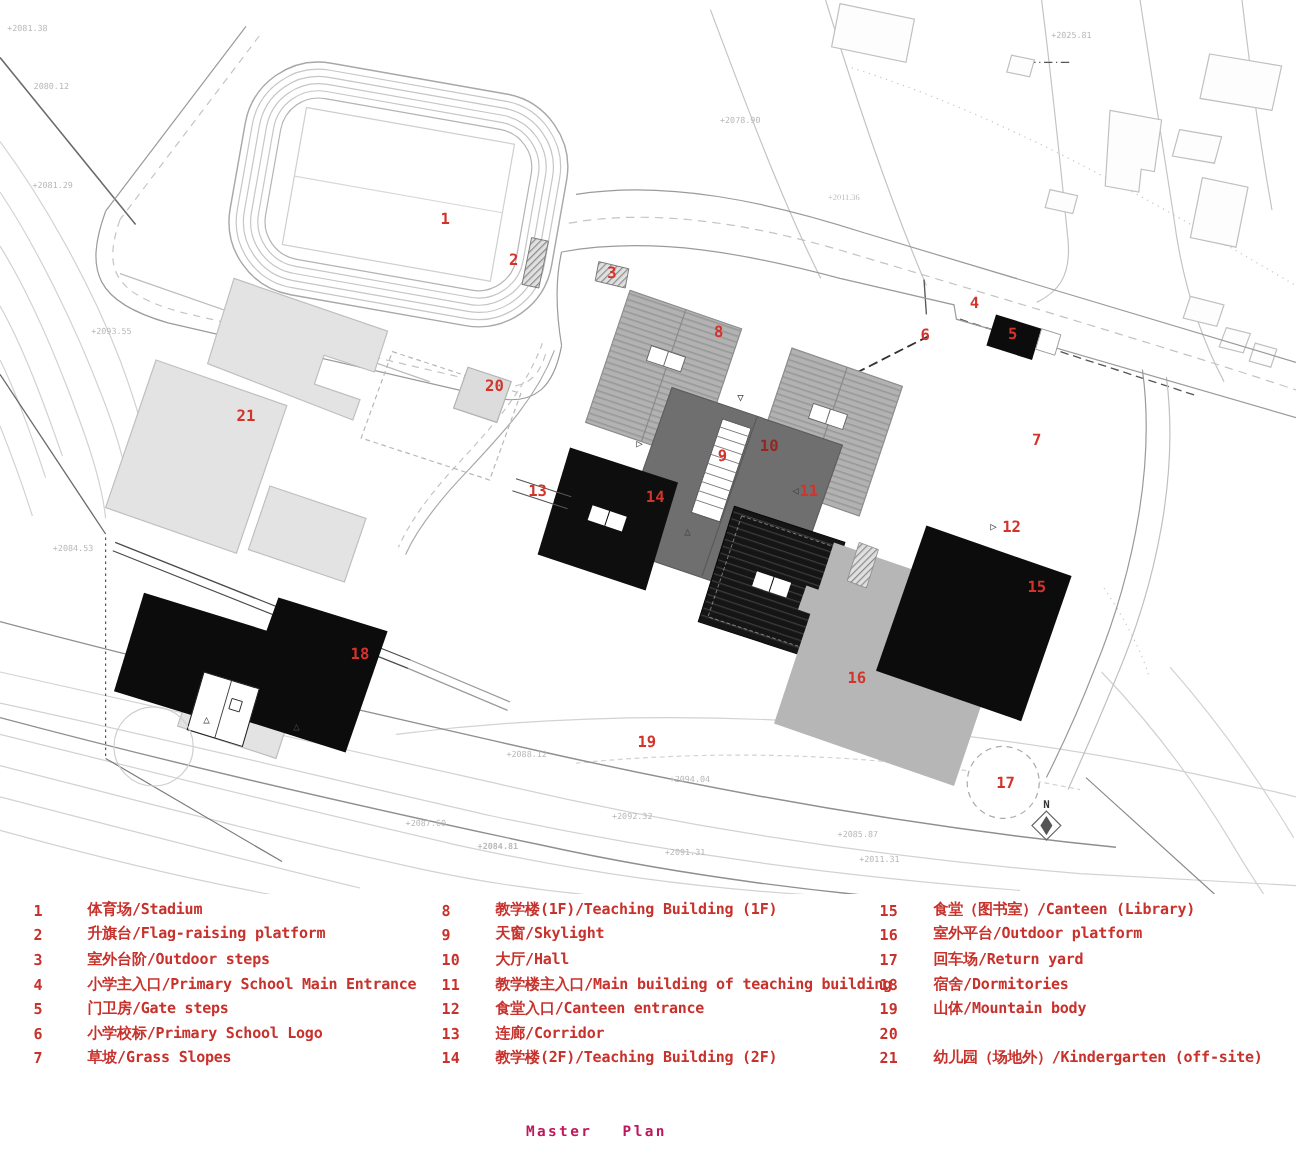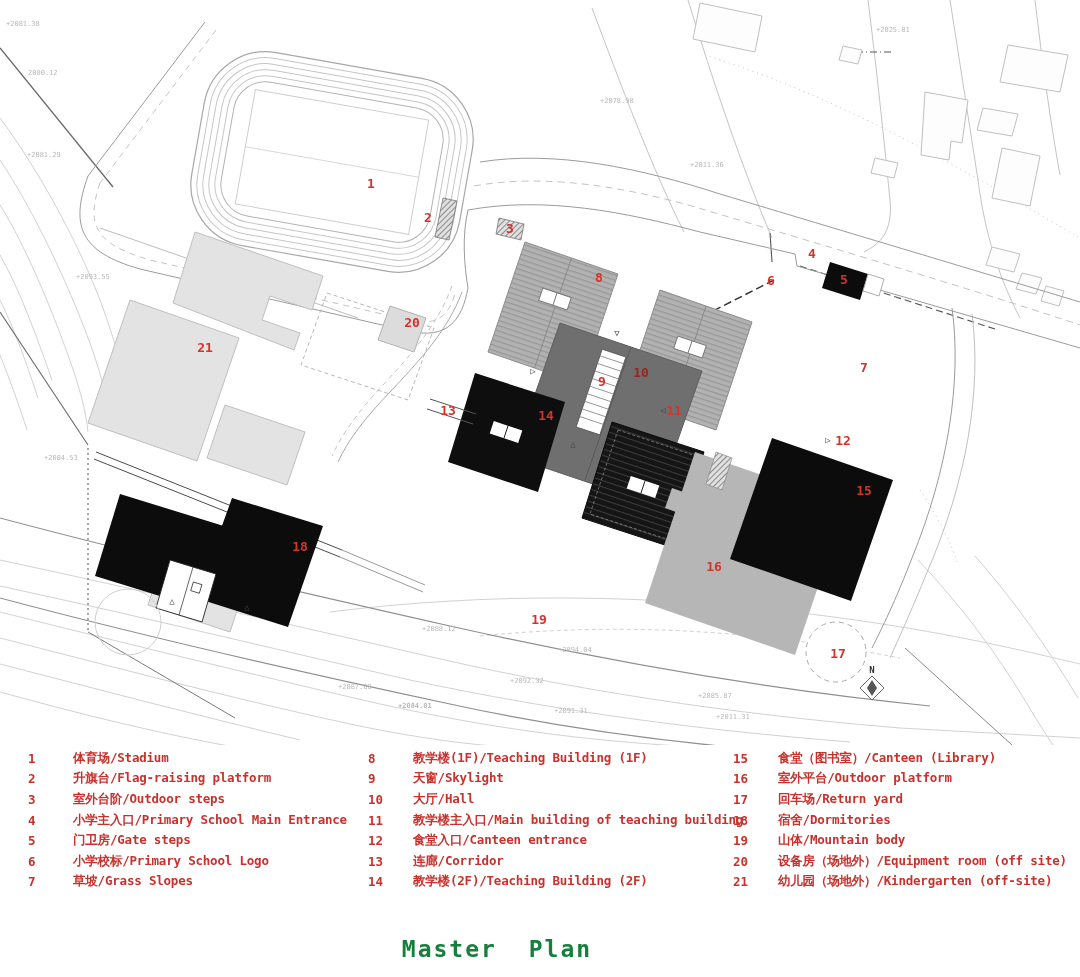--- a/index.html
+++ b/index.html
@@ -15,22 +15,22 @@
   .elev{position:absolute;transform:translate(0,-50%);color:#b9b9b9;font-size:7px;line-height:1;white-space:nowrap;}
   
   .legend{position:absolute;left:0;top:748px;width:1080px;height:150px;}
   .legend-col{position:absolute;top:0;}
   .legend-col:nth-child(1){left:28px;width:335px;}
   .legend-col:nth-child(2){left:368px;width:360px;}
   .legend-col:nth-child(3){left:733px;width:345px;}
   .legend-row{display:flex;height:20.6px;align-items:center;color:#c8322d;font-size:12.5px;white-space:nowrap;}
   .legend-no{width:45px;flex:0 0 45px;font-weight:bold;}
   .legend-label{font-weight:bold;letter-spacing:-0.2px;}
-  .plan-title{position:absolute;top:936px;left:0;width:994px;text-align:center;color:#15803d;
-              font-size:23px;font-weight:bold;letter-spacing:2px;word-spacing:16px;}
+  .plan-title{position:absolute;top:936px;left:0;width:994px;text-align:center;color:#be185d;
+              font-size:12px;font-weight:bold;letter-spacing:2px;word-spacing:16px;}
 </style>
 </head>
 <body>
 
 <div class="canvas">
   <div class="plan">
     <svg width="1080" height="745" viewBox="0 0 1080 745">
       <defs>
         <pattern id="hatch8" width="5" height="5" patternUnits="userSpaceOnUse" patternTransform="rotate(108.5)">
           <rect width="5" height="5" fill="#b2b2b2"></rect>
@@ -273,21 +273,21 @@
         <div class="plan-marker" style="left: 247px; top: 607px;">△</div>
       </div>
     <div>
         <div class="elev" style="left: 6px; top: 24px;">+2081.38</div>
         <div class="elev" style="left: 28px; top: 73px;">2080.12</div>
         <div class="elev" style="left: 27px; top: 155px;">+2081.29</div>
         <div class="elev" style="left: 76px; top: 277px;">+2093.55</div>
         <div class="elev" style="left: 44px; top: 458px;">+2084.53</div>
         <div class="elev" style="left: 876px; top: 30px; text-align: center;">+2025.81</div>
         <div class="elev" style="left: 600px; top: 101px;">+2078.90</div>
-        <div class="elev" style="left: 690px; top: 165px;">+2011.36</div>
+        <div class="elev" style="left: 690px; top: 165px; font-family: Liberation Serif, serif;">+2011.36</div>
         <div class="elev" style="left: 406px; top: 629px; margin-left: 16px;">+2088.12</div>
         <div class="elev" style="left: 558px; top: 650px;">+2094.04</div>
         <div class="elev" style="left: 510px; top: 681px;">+2092.32</div>
         <div class="elev" style="left: 338px; top: 687px;">+2087.60</div>
         <div class="elev" style="left: 398px; top: 706px; font-weight: bold;">+2084.81</div>
         <div class="elev" style="left: 554px; top: 711px;">+2091.31</div>
         <div class="elev" style="left: 698px; top: 696px;">+2085.87</div>
         <div class="elev" style="left: 716px; top: 717px;">+2011.31</div>
       </div>
   </div>
@@ -369,21 +369,20 @@
         <div class="legend-row">
           <span class="legend-no">18</span>
           <span class="legend-label">宿舍/Dormitories</span>
         </div>
         <div class="legend-row">
           <span class="legend-no">19</span>
           <span class="legend-label">山体/Mountain body</span>
         </div>
         <div class="legend-row">
           <span class="legend-no">20</span>
-          <span class="legend-label">设备房（场地外）/Equipment room (off site)</span>
         </div>
         <div class="legend-row">
           <span class="legend-no">21</span>
           <span class="legend-label">幼儿园（场地外）/Kindergarten (off-site)</span>
         </div>
       </div>
     </div>
 
   <div class="plan-title">Master Plan</div>
 </div>

